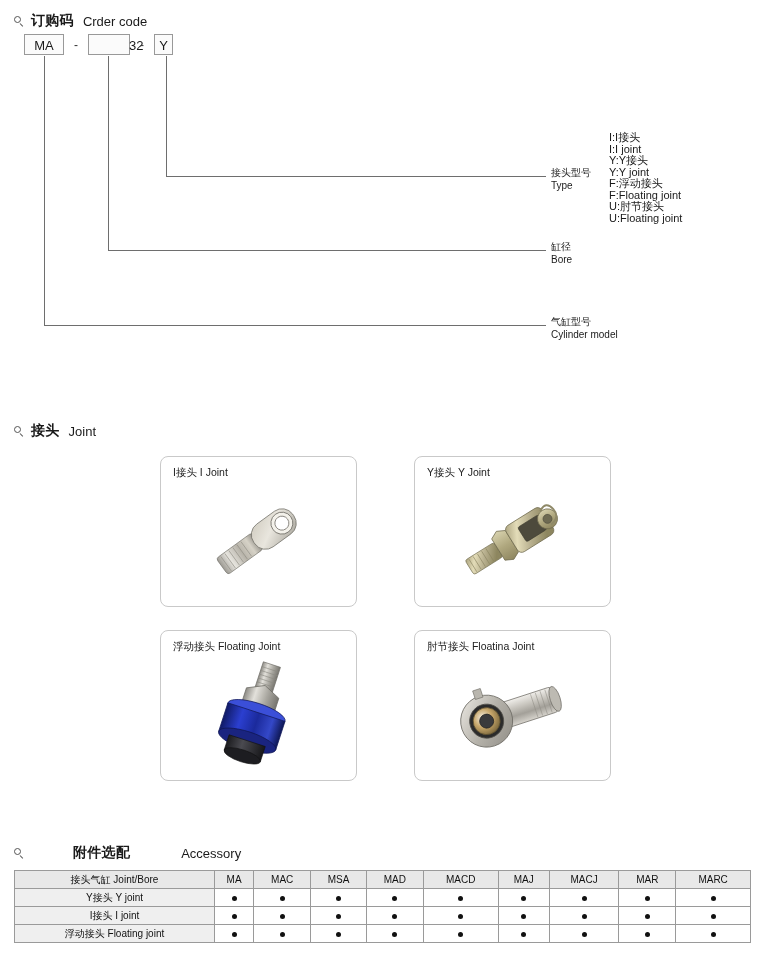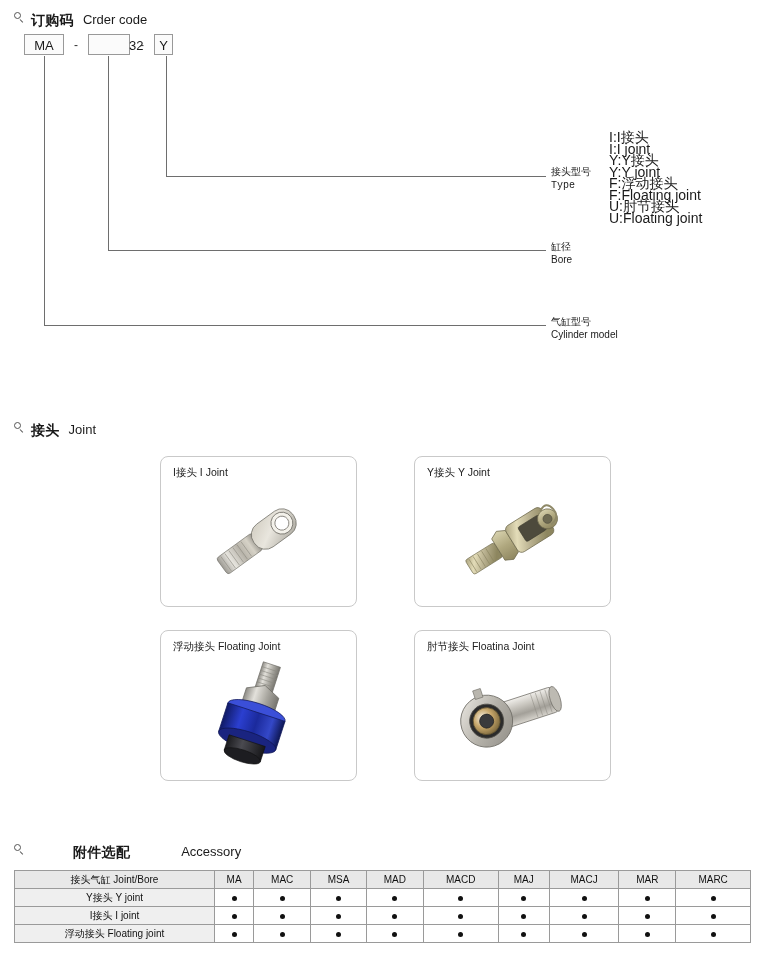--- a/index.html
+++ b/index.html
@@ -13,21 +13,21 @@
     position: relative;
     font-family: "Liberation Sans", sans-serif;
     color: #1a1a1a;
     overflow: hidden;
   }
 
   
   .section-head {
     position: absolute;
     display: flex;
-    align-items: flex-start;
+    align-items: center;
     gap: 6px;
     white-space: nowrap;
   }
   .section-head .magnifier {
     display: inline-block;
     width: 11px;
     height: 11px;
     position: relative;
   }
   .section-head .magnifier::before {
@@ -94,21 +94,21 @@
   }
   .hline {
     position: absolute;
     height: 1px;
     background: #6e6e6e;
   }
 
   
   .leader-label {
     position: absolute;
-    font-size: 14px;
+    font-size: 11px;
     line-height: 11.5px;
     color: #1a1a1a;
     white-space: nowrap;
   }
   .leader-label.big {
     font-size: 10px;
     line-height: 12.5px;
   }
 
   
@@ -188,21 +188,21 @@
 
 <div class="vline" style="left:166px; top:56px; height:120px;"></div>
 <div class="hline" style="left:166px; top:176px; width:380px;"></div>
 
 <div class="vline" style="left:108px; top:56px; height:194px;"></div>
 <div class="hline" style="left:108px; top:250px; width:438px;"></div>
 
 <div class="vline" style="left:44px; top:56px; height:269px;"></div>
 <div class="hline" style="left:44px; top:325px; width:502px;"></div>
 
-<div class="leader-label big" style="left:551px; top:167px;font-family:Liberation Mono, monospace;">
+<div class="leader-label big" style="left:551px; top:167px;">
   <div>接头型号</div>
   <div>Type</div>
 </div>
 <div class="leader-label" style="left:609px; top:132px;">
   <div>I:I接头</div>
   <div>I:I joint</div>
   <div>Y:Y接头</div>
   <div>Y:Y joint</div>
   <div>F:浮动接头</div>
   <div>F:Floating joint</div>

